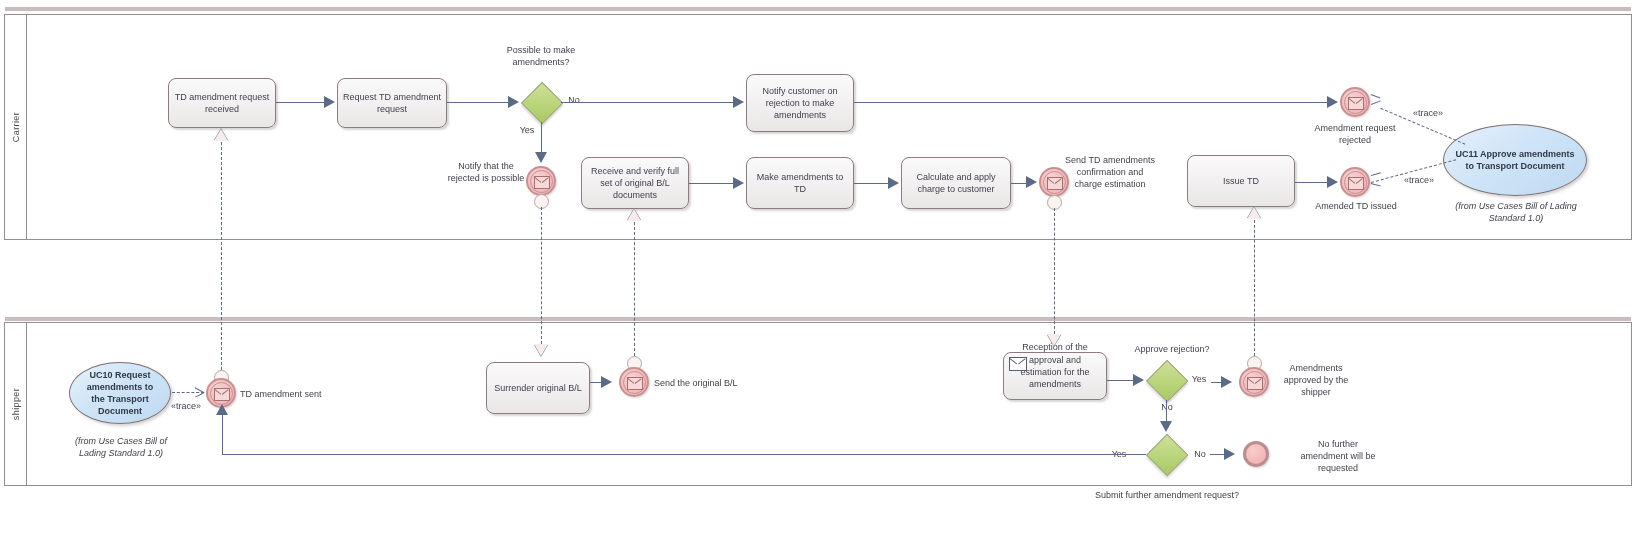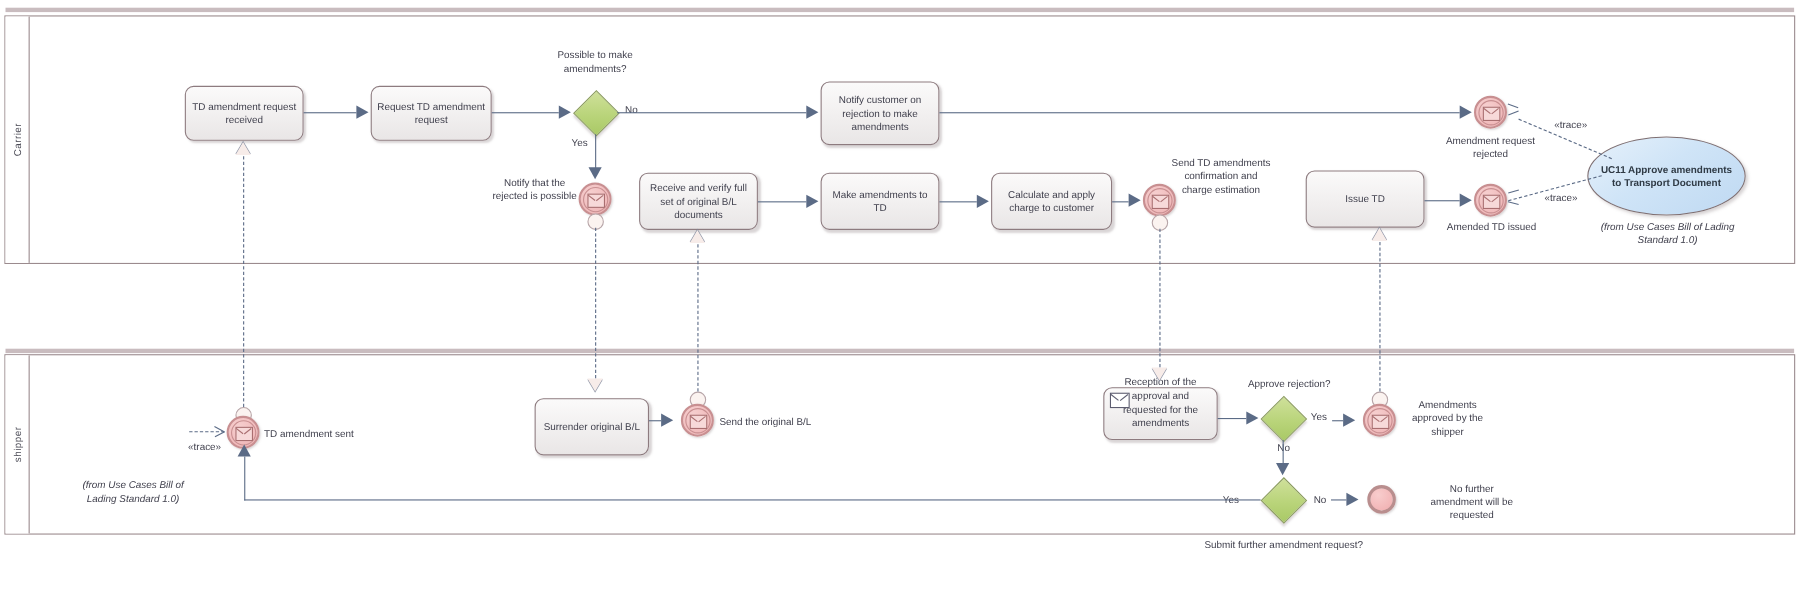--- a/index.html
+++ b/index.html
@@ -178,21 +178,21 @@
   <div class="lbl" style="left:562px;top:94px;width:24px;">No</div>
   <div class="lbl" style="left:515px;top:124px;width:24px;">Yes</div>
 
   <div class="lbl" style="left:447px;top:160px;width:78px;">Notify that the rejected is possible</div>
   <div class="ev msg" style="left:526px;top:166px;">
     <div class="ring"></div>
     <div class="env"></div>
   </div>
   <div class="attach-dot" style="left:534px;top:194px;"></div>
 
-  <div class="lbl" style="left:1062px;top:142px;width:96px;">Send TD amendments confirmation and charge estimation</div>
+  <div class="lbl" style="left:1062px;top:154px;width:96px;">Send TD amendments confirmation and charge estimation</div>
   <div class="ev msg" style="left:1039px;top:167px;">
     <div class="ring"></div>
     <div class="env"></div>
   </div>
   <div class="attach-dot" style="left:1047px;top:195px;"></div>
 
   <div class="ev msg" style="left:1340px;top:87px;">
     <div class="ring"></div>
     <div class="env"></div>
   </div>
@@ -257,20 +257,23 @@
     <span style="transform-origin:0 0;transform:rotate(14deg);top:8px;"></span>
   </div>
 
   <div class="pool" style="left:4px;top:322px;width:1628px;height:164px;">
     <div class="pool-top-strip" style="top:-6px;"></div>
     <div class="pool-header">
       <div class="pool-label">shipper</div>
     </div>
   </div>
 
+  <div class="usecase" style="left:69px;top:362px;width:102px;height:62px;">
+    <span>UC10 Request amendments to the Transport Document</span>
+  </div>
   <div class="lbl ital" style="left:62px;top:435px;width:118px;">(from Use Cases Bill of Lading Standard 1.0)</div>
   <div class="lbl" style="left:164px;top:400px;width:44px;">«trace»</div>
 
   <div class="attach-dot" style="left:214px;top:370px;"></div>
   <div class="ev msg" style="left:206px;top:378px;">
     <div class="ring"></div>
     <div class="env"></div>
   </div>
   <div class="lbl left" style="left:240px;top:388px;width:100px;">TD amendment sent</div>
 
@@ -289,21 +292,21 @@
     <div class="ring"></div>
     <div class="env"></div>
   </div>
   <div class="lbl left" style="left:654px;top:377px;width:100px;">Send the original B/L</div>
 
   <div class="ln h" style="left:590px;top:382px;width:11px;"></div>
   <div class="arrow-r" style="left:601px;top:376px;"></div>
 
   <div class="task receive" style="left:1003px;top:352px;width:104px;height:48px;">
     <div class="env-marker"></div>
-    <span class="tx">Reception of the approval and requested for the amendments</span>
+    <span class="tx">Reception of the approval and estimation for the amendments</span>
   </div>
 
   <div class="lbl" style="left:1113px;top:343px;width:118px;">Approve rejection?</div>
   <div class="gw" style="left:1146px;top:360px;">
     <i></i>
   </div>
   <div class="lbl" style="left:1187px;top:373px;width:24px;">Yes</div>
   <div class="lbl" style="left:1155px;top:401px;width:24px;">No</div>
 
   <div class="ln h" style="left:1107px;top:380px;width:26px;"></div>

